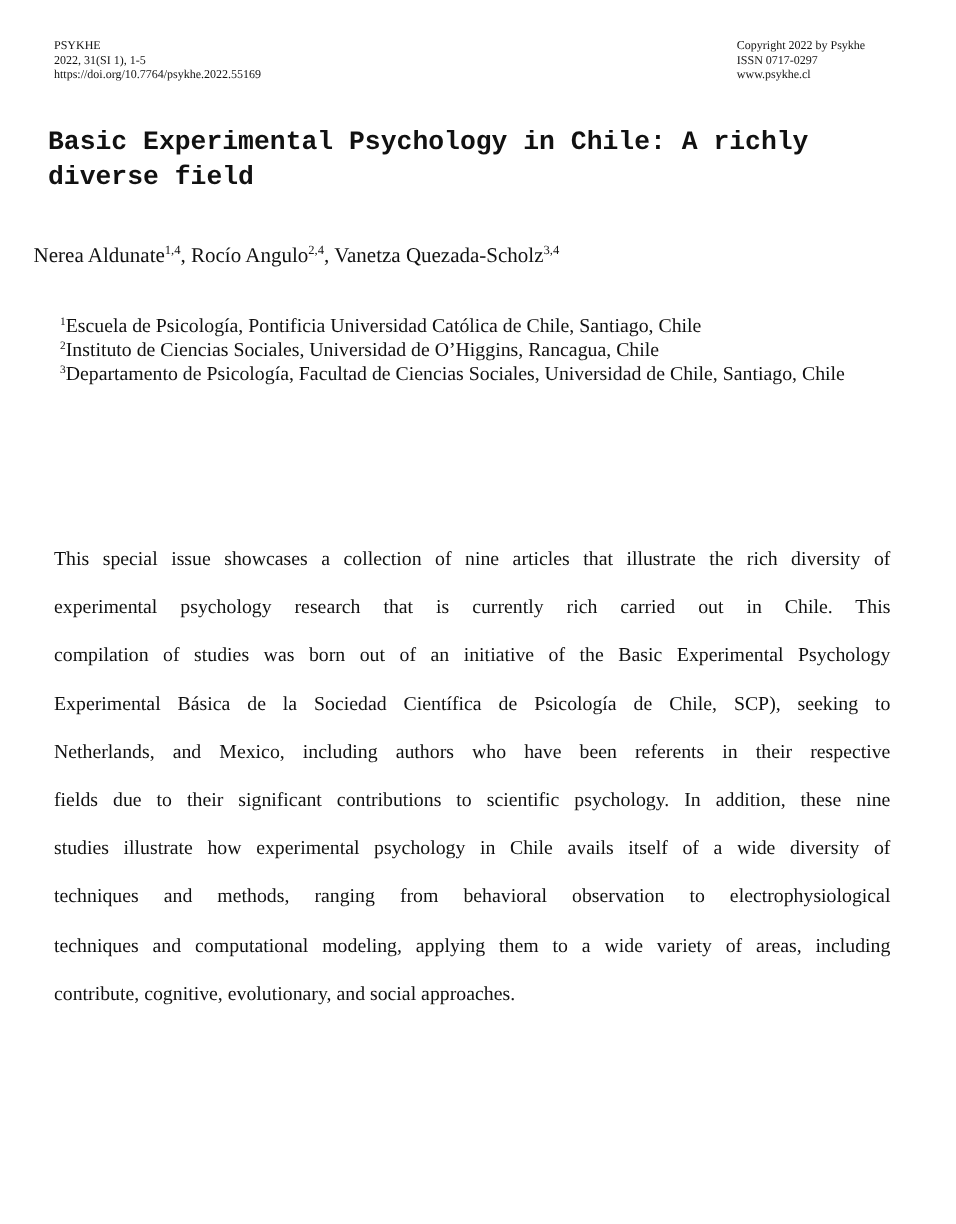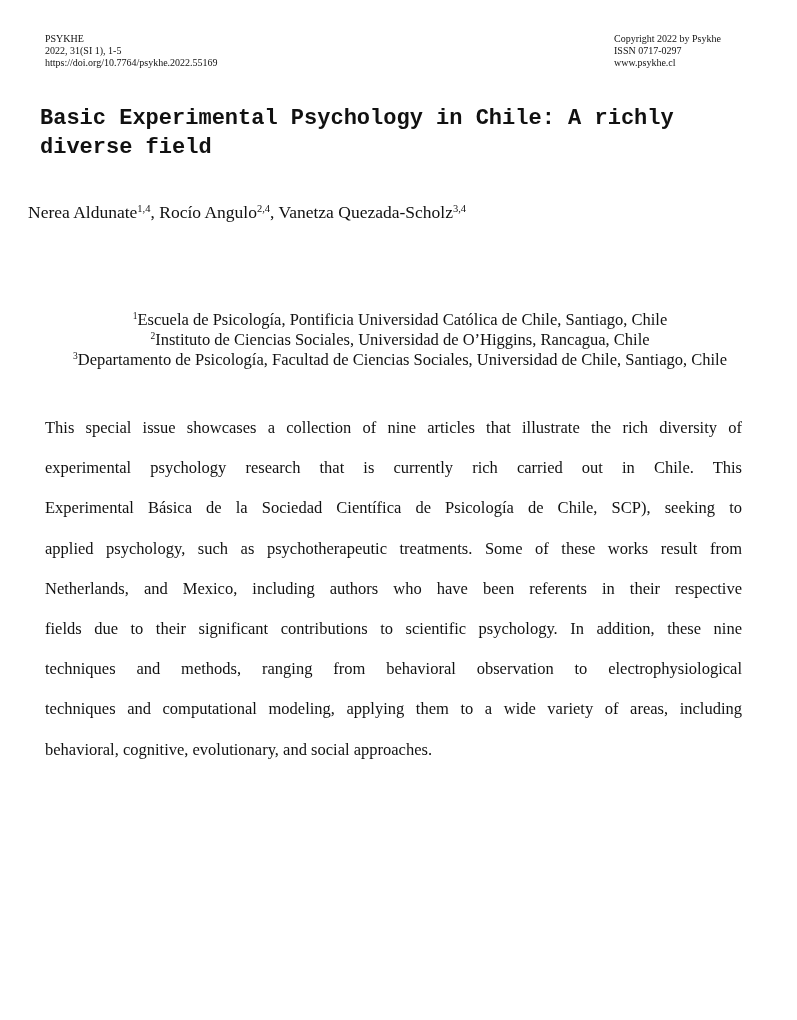--- a/index.html
+++ b/index.html
@@ -54,36 +54,34 @@
       font-size: 10.5px;
       vertical-align: 6px;
       line-height: 0;
     }
 
     .affiliations {
       position: absolute;
       top: 262px;
       left: 50px;
       width: 700px;
-      text-align: center;
       font-family: "Liberation Serif", serif;
       font-size: 16.5px;
       line-height: 20px;
-      margin-top: 48px;
     }
     .affiliation { display: block; }
     .affiliation sup {
       font-size: 9.5px;
       vertical-align: 6px;
       line-height: 0;
     }
 
     .abstract {
       position: absolute;
-      top: 408px;
+      top: 446px;
       left: 45px;
       width: 697px;
       font-family: "Liberation Serif", serif;
       font-size: 16.5px;
       line-height: 40.2px;
       text-align: justify;
     }
     .abstract .line {
       display: block;
       text-align: justify;
@@ -120,20 +118,21 @@
 
 <div class="affiliations">
   <span class="affiliation"><sup>1</sup><span>Escuela de Psicología, Pontificia Universidad Católica de Chile, Santiago, Chile</span></span>
   <span class="affiliation"><sup>2</sup><span>Instituto de Ciencias Sociales, Universidad de O’Higgins, Rancagua, Chile</span></span>
   <span class="affiliation"><sup>3</sup><span>Departamento de Psicología, Facultad de Ciencias Sociales, Universidad de Chile, Santiago, Chile</span></span>
 </div>
 
 <div class="abstract">
   <span class="line">This special issue showcases a collection of nine articles that illustrate the rich diversity of</span>
   <span class="line">experimental psychology research that is currently rich carried out in Chile. This</span>
+  <span class="line">compilation of studies was born out of an initiative of the Basic Experimental Psychology</span>
   <span class="line">Experimental Básica de la Sociedad Científica de Psicología de Chile, SCP), seeking to</span>
-  <span class="line">applied psychology, such as psychotherapeutic treatments. Some of these works result from</span>
   <span class="line">Netherlands, and Mexico, including authors who have been referents in their respective</span>
   <span class="line">fields due to their significant contributions to scientific psychology. In addition, these nine</span>
+  <span class="line">studies illustrate how experimental psychology in Chile avails itself of a wide diversity of</span>
   <span class="line">techniques and methods, ranging from behavioral observation to electrophysiological</span>
   <span class="line">techniques and computational modeling, applying them to a wide variety of areas, including</span>
-  <span class="line last">behavioral, cognitive, evolutionary, and social approaches.</span>
+  <span class="line last">contribute, cognitive, evolutionary, and social approaches.</span>
 </div>
 
 </body></html>

